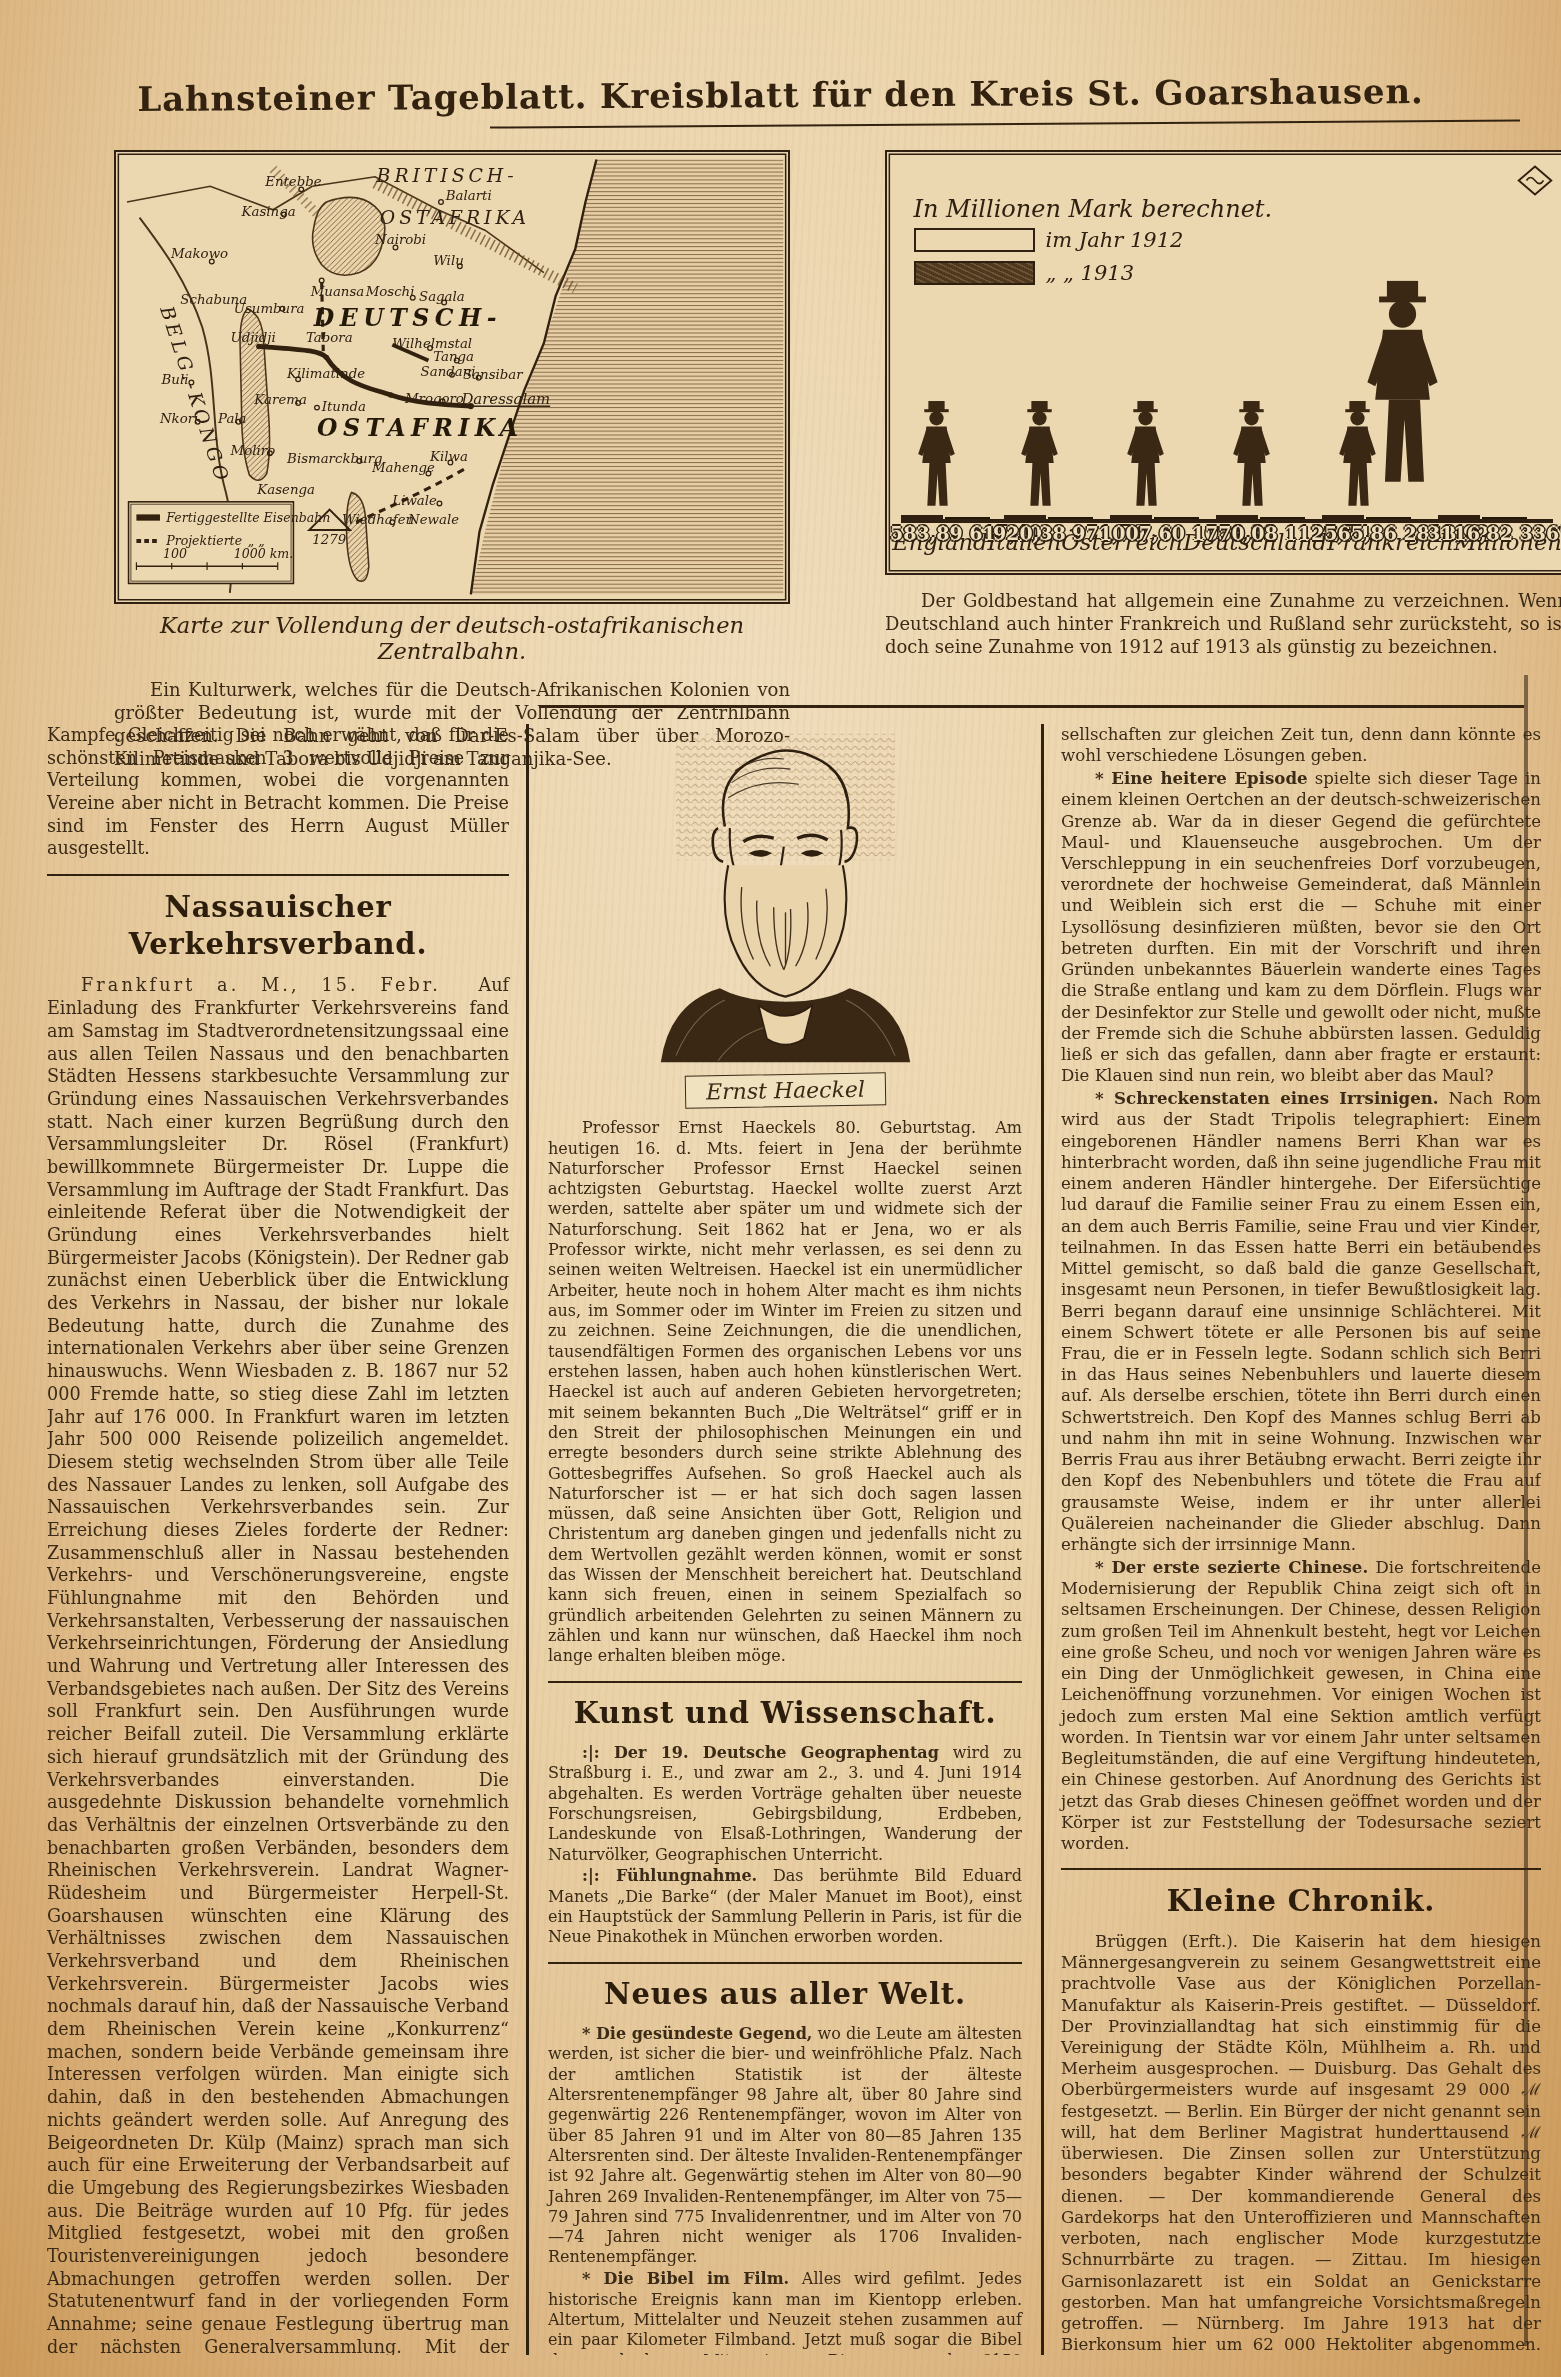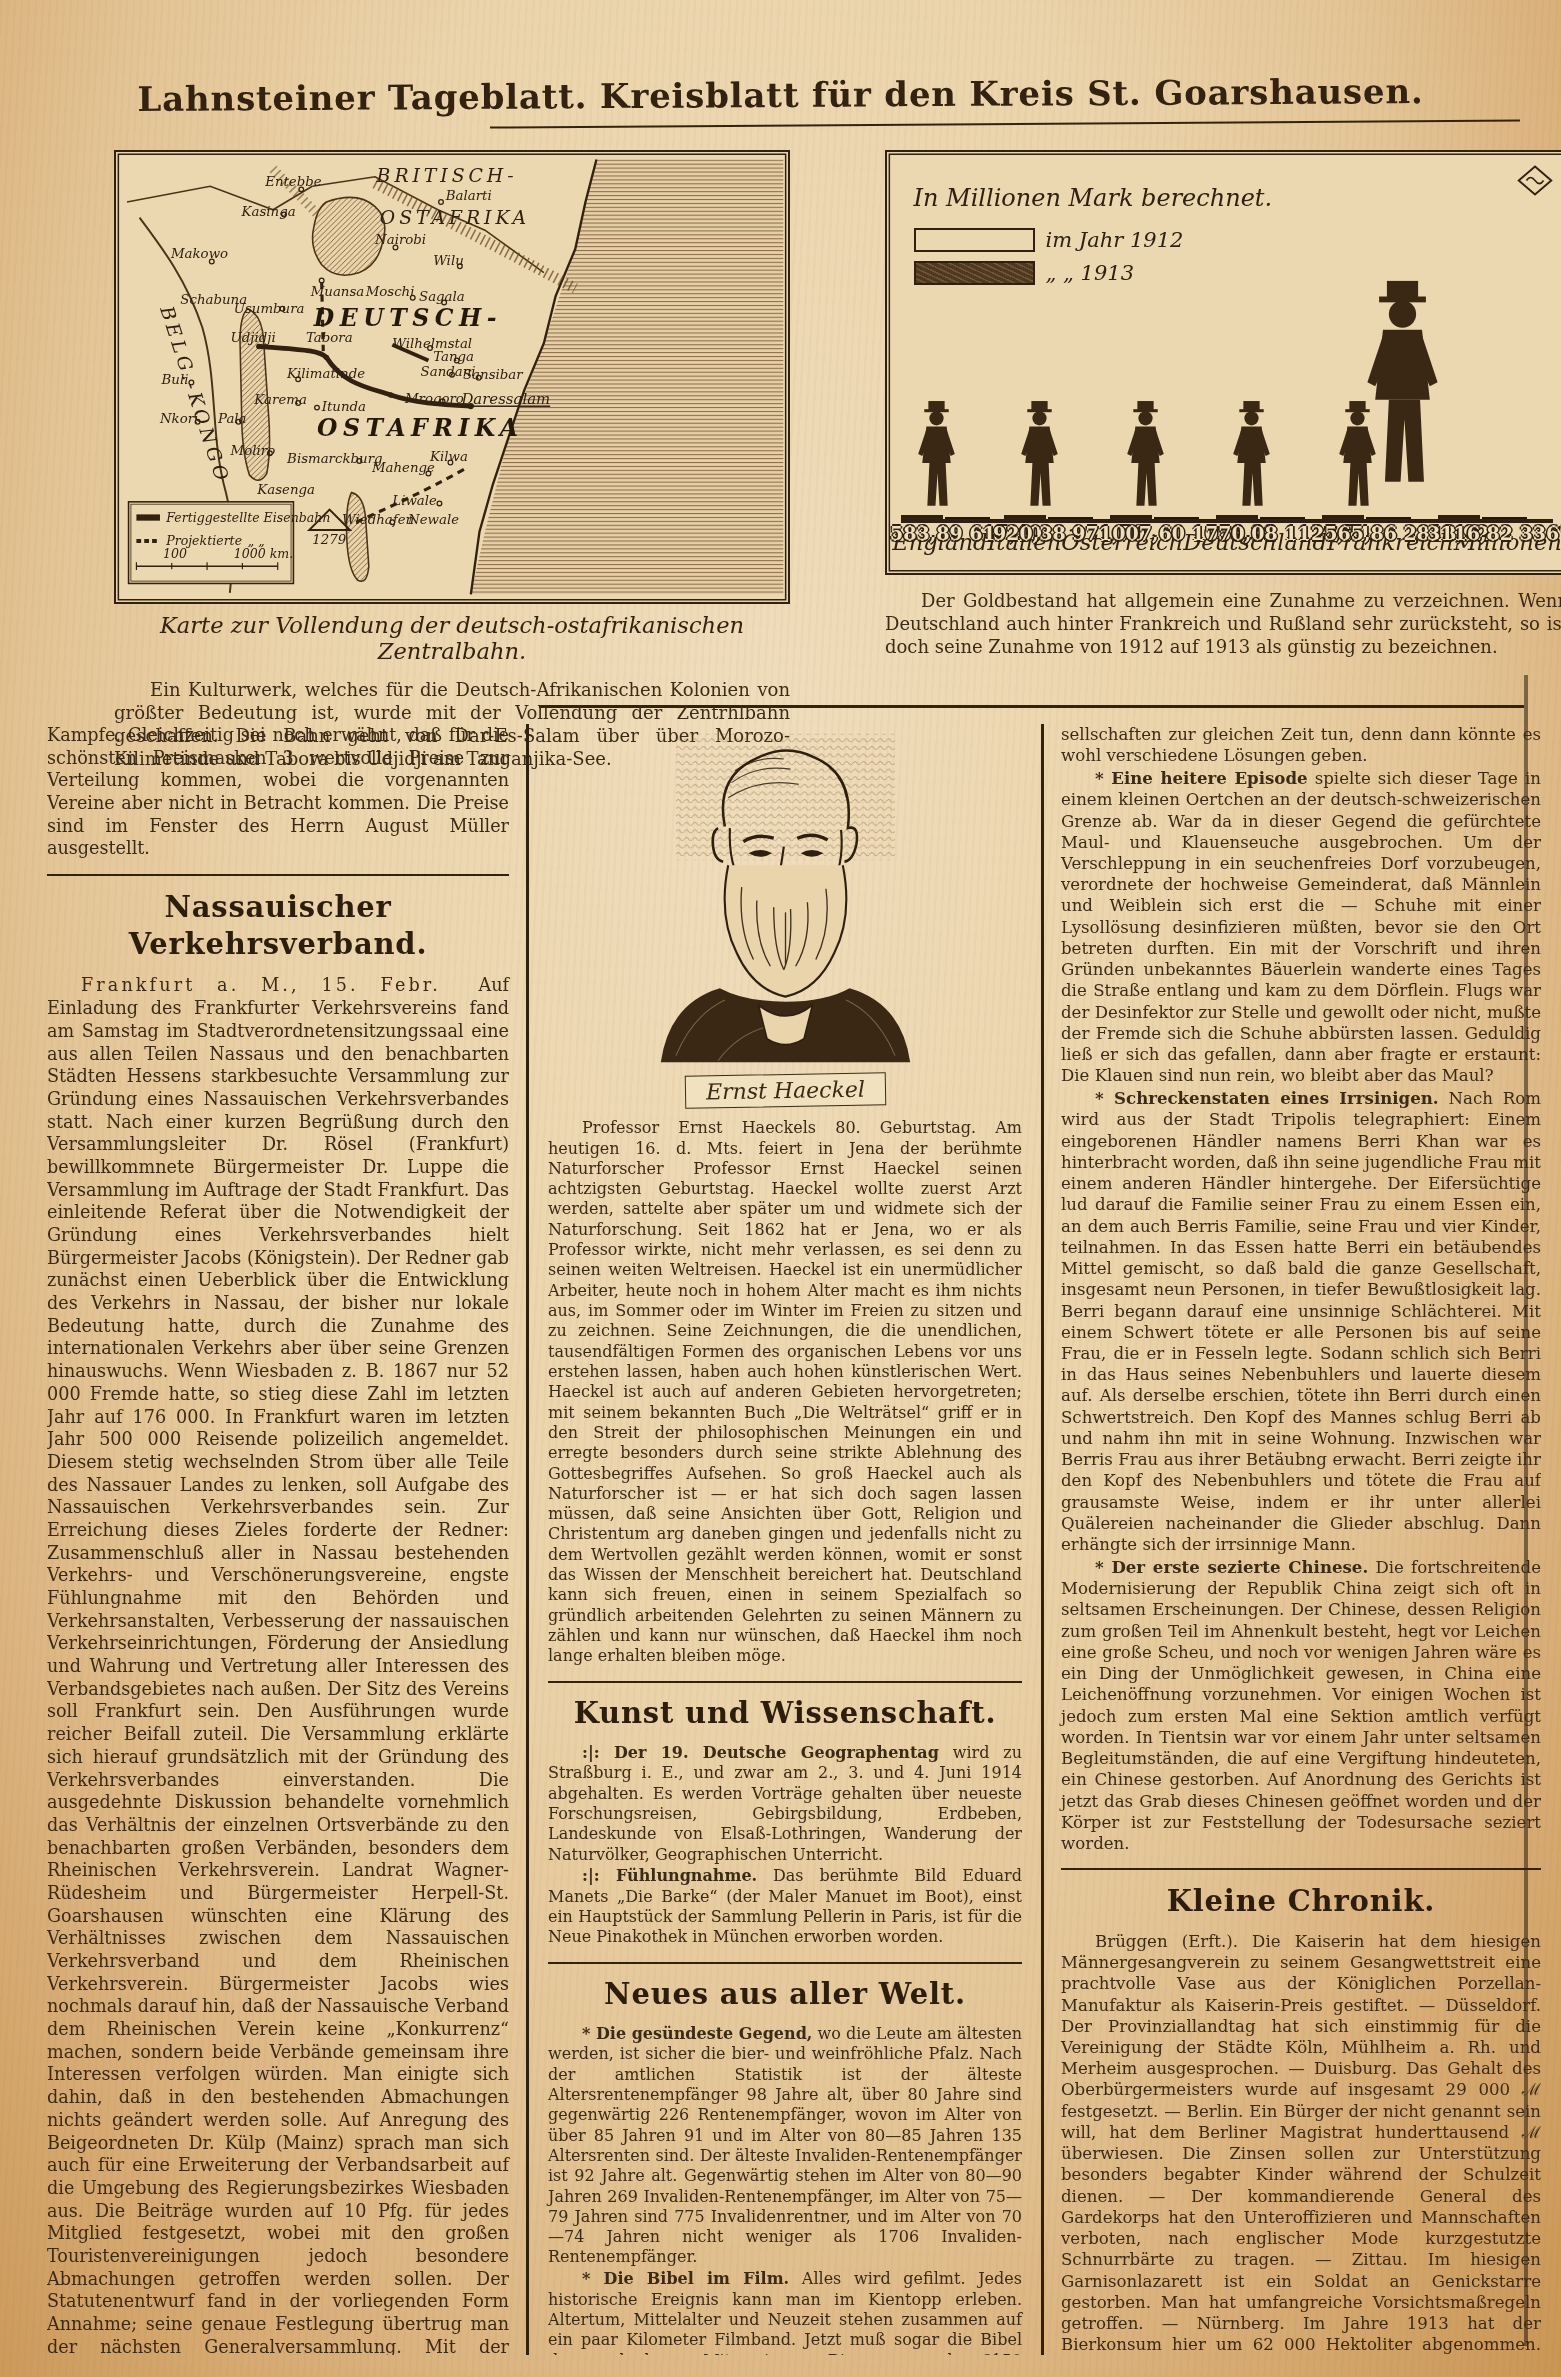--- a/index.html
+++ b/index.html
@@ -26,21 +26,21 @@
     background:#ecd8b0;position:relative;}
   .map-box{height:450px;}
   .chart-box{height:421px;}
   .fig-caption{font-style:italic;font-size:22.6px;text-align:center;margin-top:7.8px;color:#33220f;
     font-family:"DejaVu Serif","Liberation Serif",serif;}
   .fig-caption.left-align{text-align:left;margin-left:4.7px;font-size:21px;}
   .fig-text{font-size:18px;line-height:1.28;text-align:justify;margin-top:14px;}
   .fig-text .ind{display:inline-block;width:36px;}
 
   
-  .chart-title{position:absolute;top:32px;left:26.5px;font-style:italic;font-size:24px;color:#2f2012;}
+  .chart-title{position:absolute;top:43px;left:26.5px;font-style:italic;font-size:24px;color:#2f2012;}
   .chart-legend{position:absolute;top:67px;left:26.5px;font-style:italic;font-size:21px;color:#2f2012;}
   .leg-row{display:flex;align-items:center;margin-top:9px;}
   .sw{width:117px;height:20px;border:2.3px solid #2f2012;margin-right:11px;}
   .sw1913{background:repeating-linear-gradient(25deg,#4e3820 0 3.1px,#6f5433 3.1px 4.7px);}
   .chart-plot{position:absolute;left:14px;right:14px;bottom:50px;top:28px;border-bottom:4.7px solid #2f2012;}
   .chart-cats{position:absolute;left:14px;right:14px;bottom:7.8px;height:36px;display:flex;justify-content:center;
     font-style:italic;font-size:22.6px;color:#2f2012;padding:0 9.4px;}
   .bar-group{position:absolute;bottom:0;width:92px;}
   .bar{position:absolute;bottom:0;box-sizing:border-box;}
   .b1912{left:0;width:42px;background:#eedcb6;border:2.3px solid #2f2012;}

